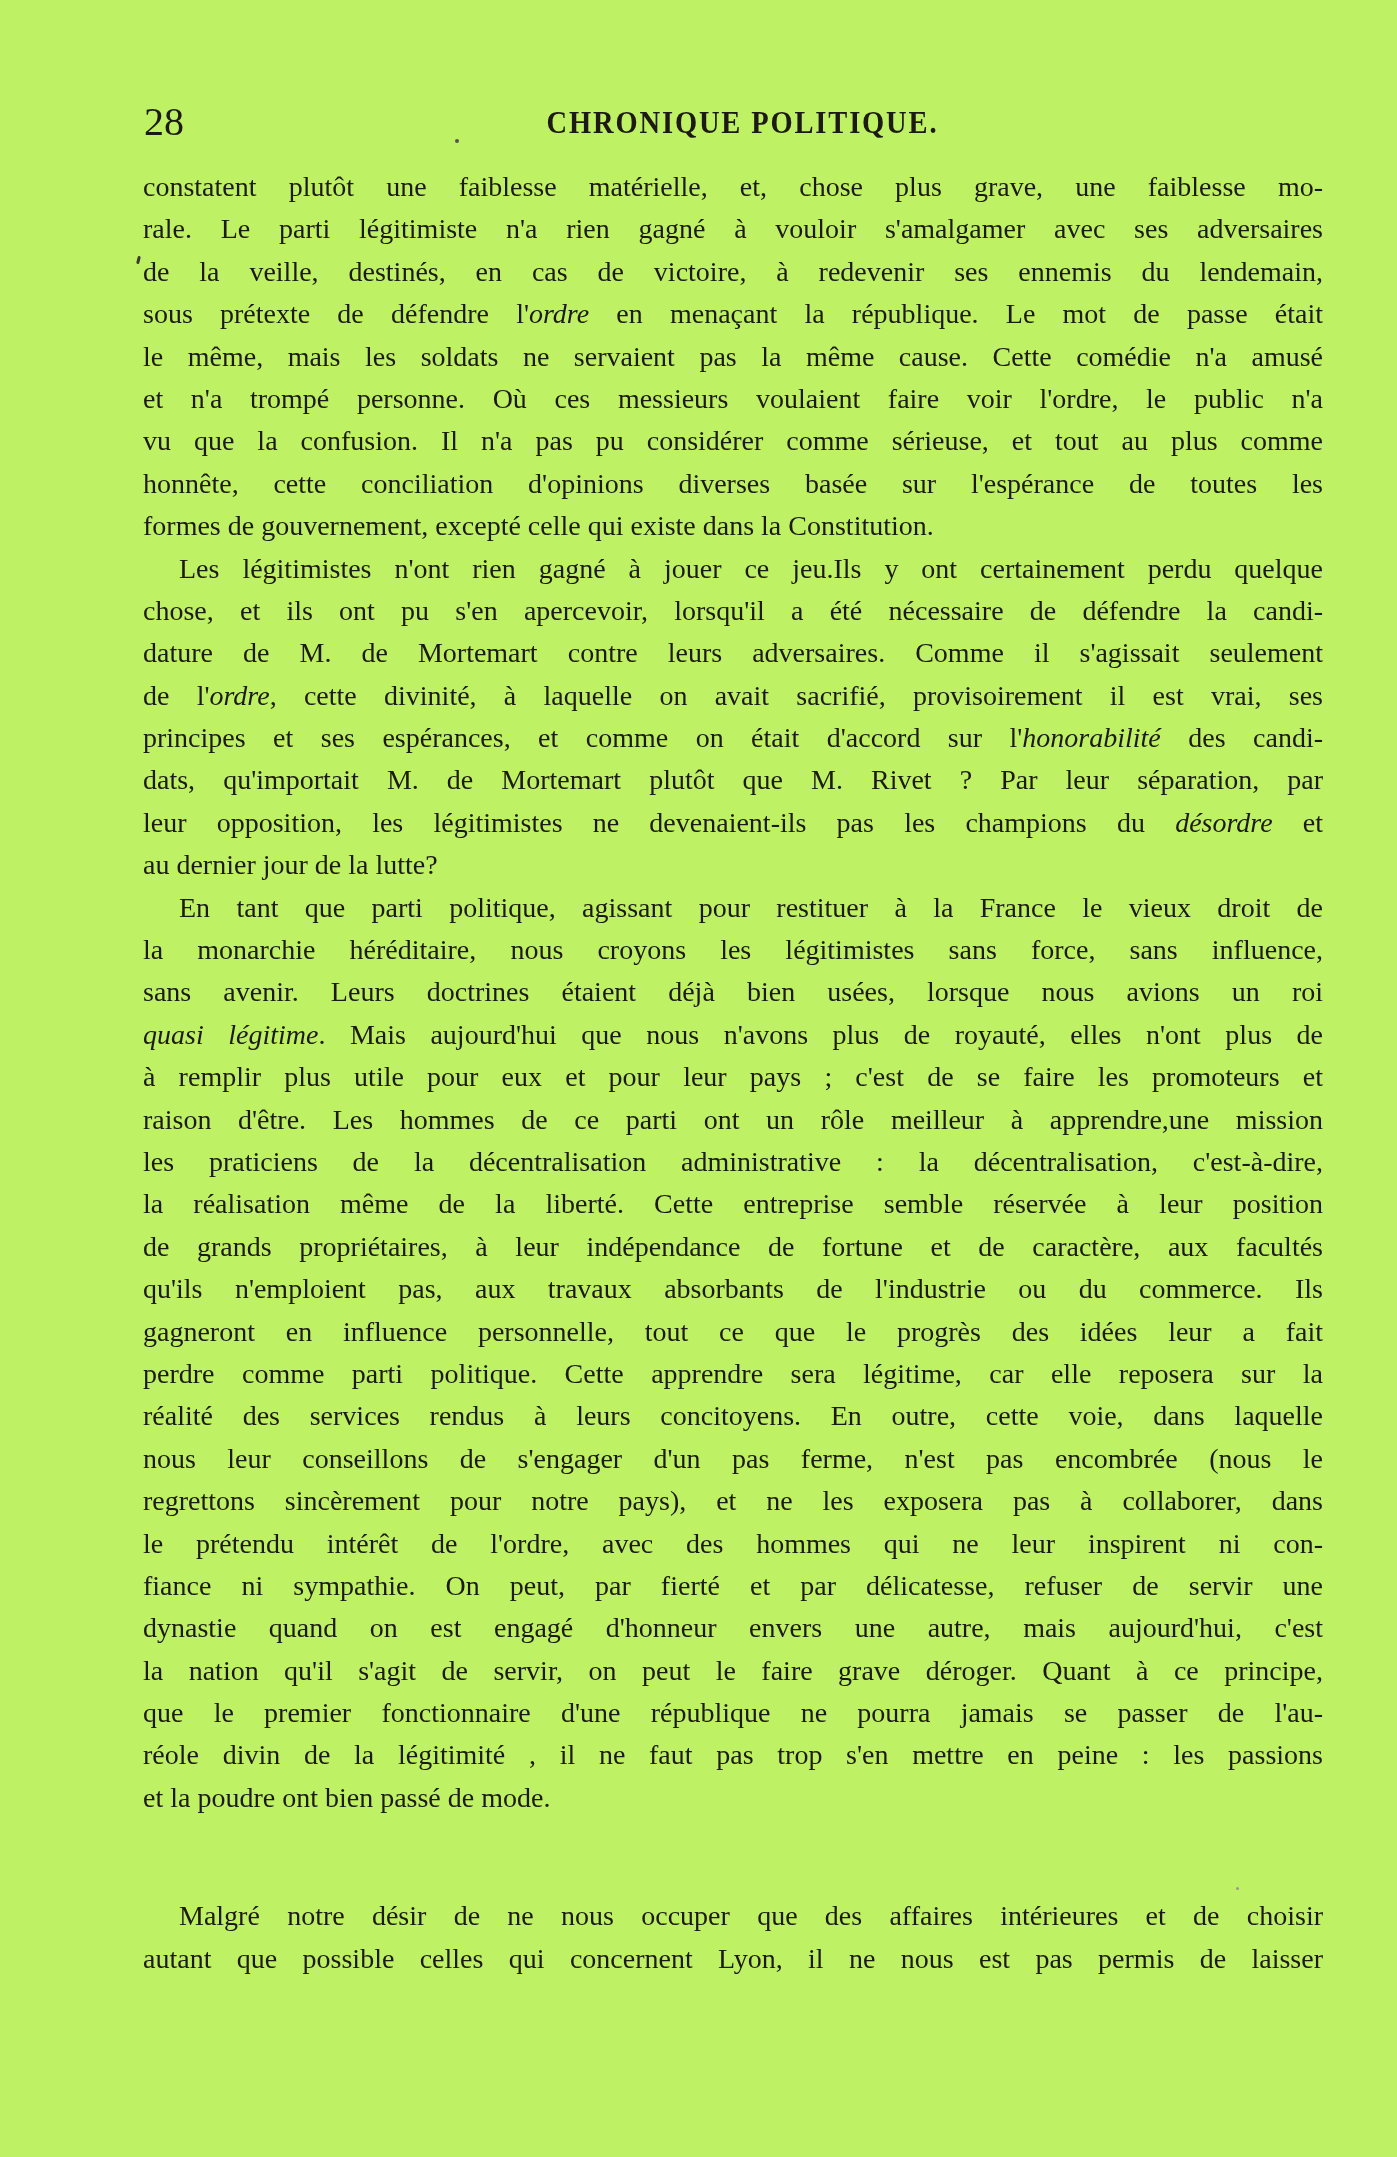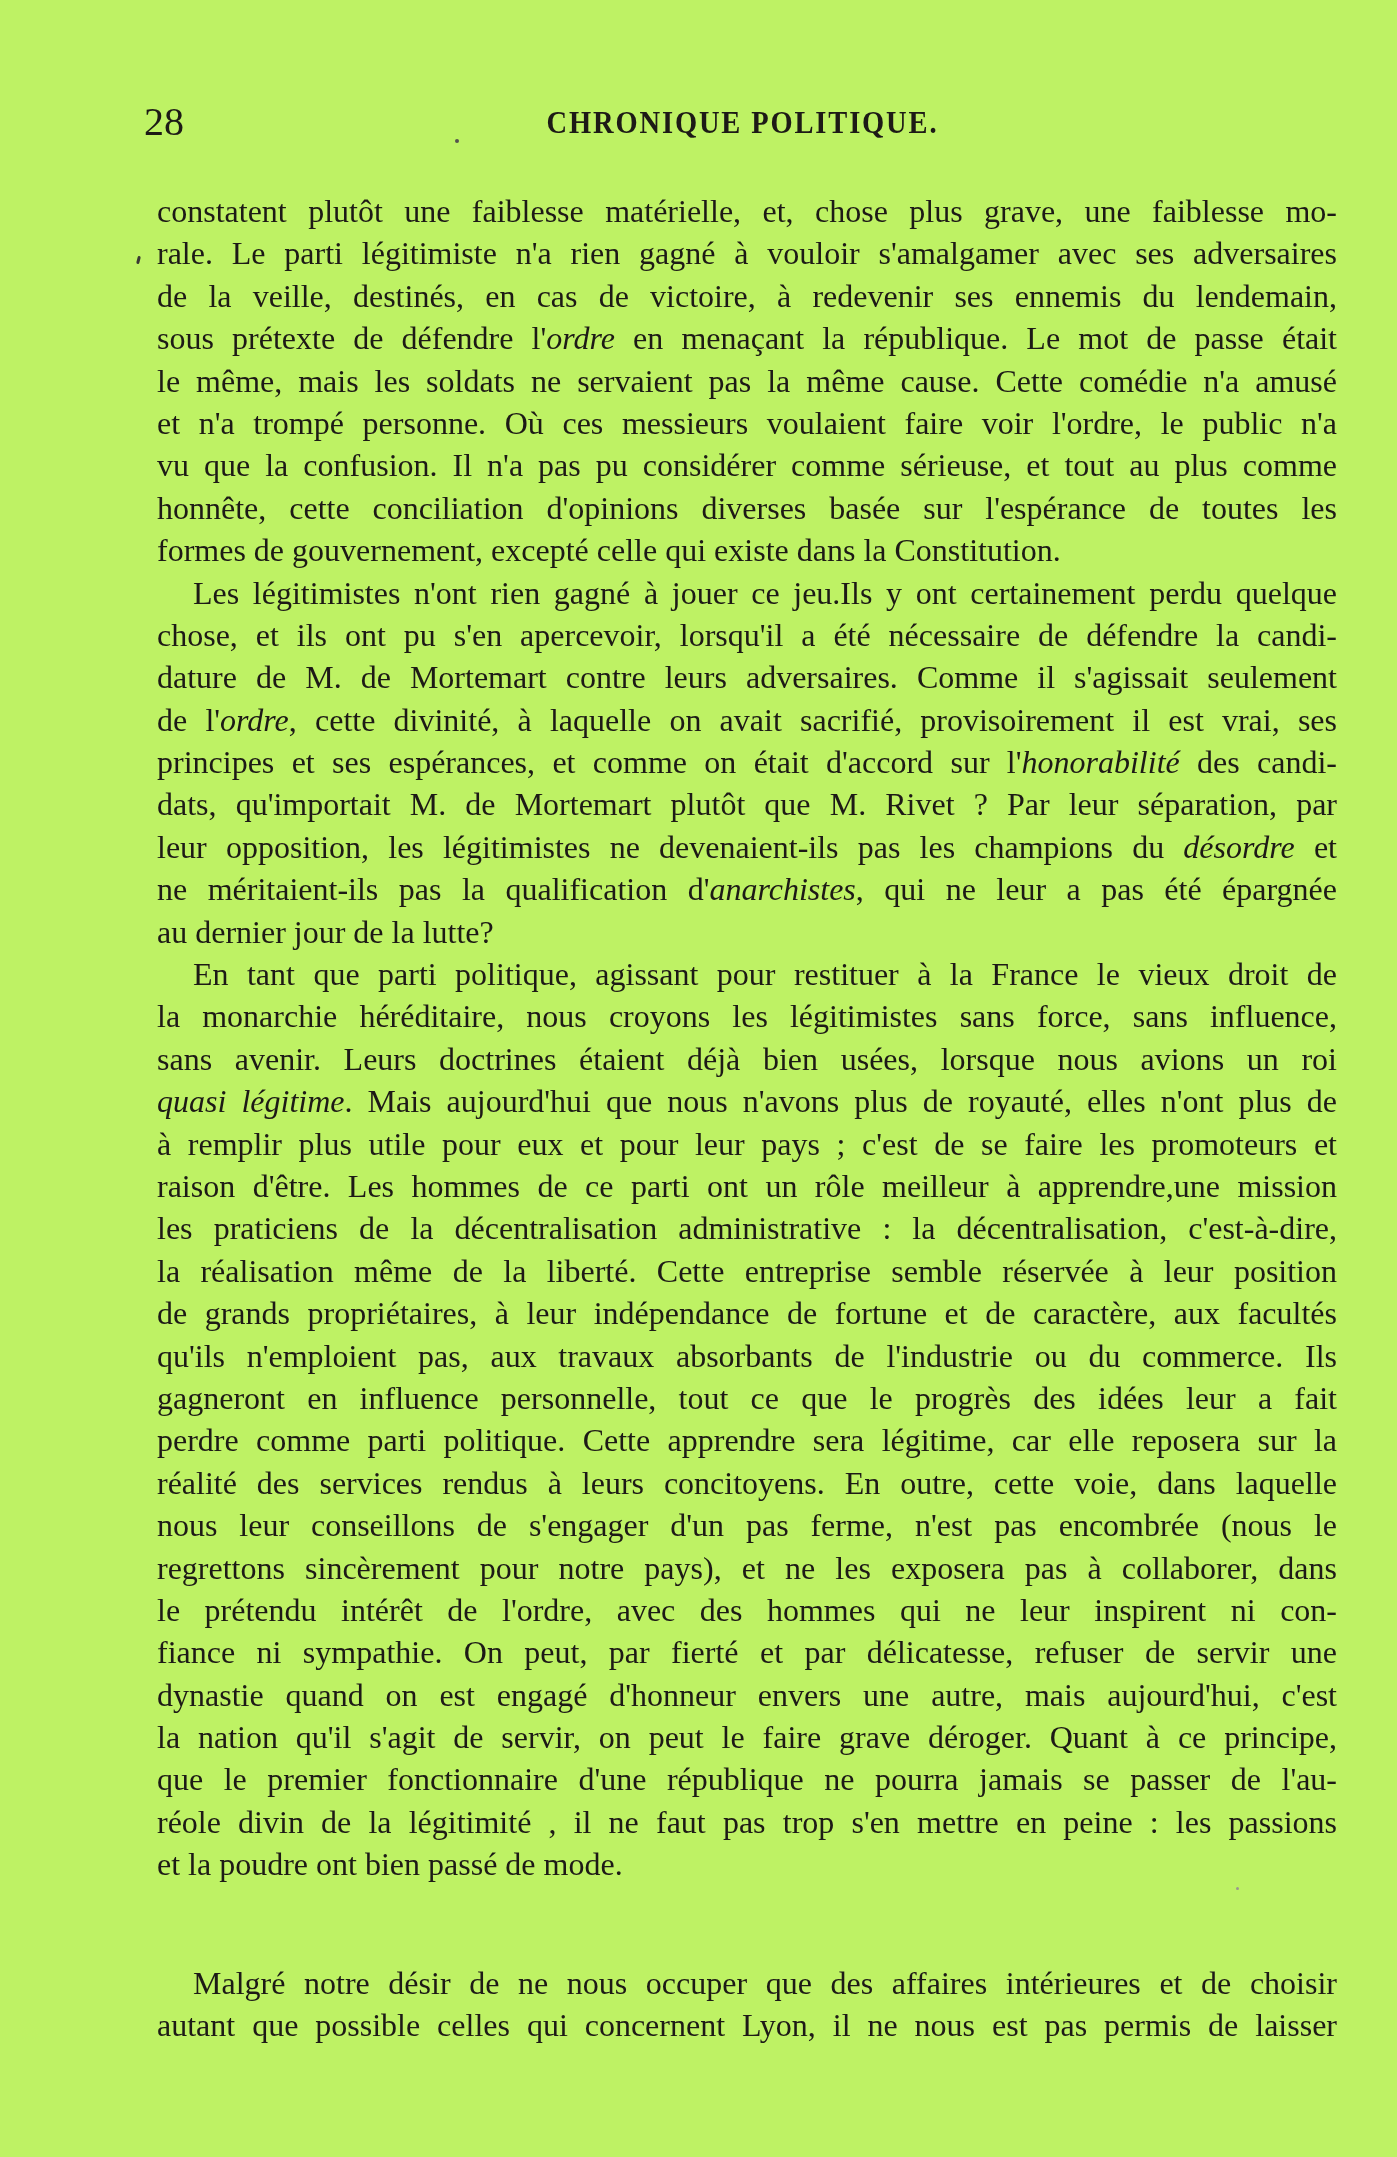--- a/index.html
+++ b/index.html
@@ -27,26 +27,25 @@
     width: 1195px;
     text-align: center;
     font-size: 31px;
     font-weight: bold;
     letter-spacing: 2px;
     line-height: 1;
     transform: scaleX(0.92);
   }
   .text-block {
     position: absolute;
-    left: 157px;
+    left: 143px;
     top: 166px;
     width: 1180px;
-    font-size: 32px;
+    font-size: 28px;
     line-height: 42.4px;
-    margin-top: 24px;
   }
   .pline {
     height: 42.4px;
     text-align: justify;
     text-align-last: justify;
     text-justify: inter-word;
     white-space: normal;
   }
   .pline-end { text-align-last: left; }
   .para.indent .pline:first-child { text-indent: 36px; }
@@ -83,21 +82,20 @@
         <div class="pline pline-end"><span>formes de gouvernement, excepté celle qui existe dans la Constitution.</span></div>
       </div>
       <div class="para indent">
         <div class="pline"><span>Les légitimistes n'ont rien gagné à jouer ce jeu.Ils y ont certainement perdu quelque</span></div>
         <div class="pline"><span>chose, et ils ont pu s'en apercevoir, lorsqu'il a été nécessaire de défendre la candi-</span></div>
         <div class="pline"><span>dature de M. de Mortemart contre leurs adversaires. Comme il s'agissait seulement</span></div>
         <div class="pline"><span>de l'</span><i>ordre</i><span>, cette divinité, à laquelle on avait sacrifié, provisoirement il est vrai, ses</span></div>
         <div class="pline"><span>principes et ses espérances, et comme on était d'accord sur l'</span><i>honorabilité</i><span> des candi-</span></div>
         <div class="pline"><span>dats, qu'importait M. de Mortemart plutôt que M. Rivet ? Par leur séparation, par</span></div>
         <div class="pline"><span>leur opposition, les légitimistes ne devenaient-ils pas les champions du </span><i>désordre</i><span> et</span></div>
-        <div class="pline"><span>ne méritaient-ils pas la qualification d'</span><i>anarchistes</i><span>, qui ne leur a pas été épargnée</span></div>
         <div class="pline pline-end"><span>au dernier jour de la lutte?</span></div>
       </div>
       <div class="para indent">
         <div class="pline"><span>En tant que parti politique, agissant pour restituer à la France le vieux droit de</span></div>
         <div class="pline"><span>la monarchie héréditaire, nous croyons les légitimistes sans force, sans influence,</span></div>
         <div class="pline"><span>sans avenir. Leurs doctrines étaient déjà bien usées, lorsque nous avions un roi</span></div>
         <div class="pline"><i>quasi légitime</i><span>. Mais aujourd'hui que nous n'avons plus de royauté, elles n'ont plus de</span></div>
         <div class="pline"><span>à remplir plus utile pour eux et pour leur pays ; c'est de se faire les promoteurs et</span></div>
         <div class="pline"><span>raison d'être. Les hommes de ce parti ont un rôle meilleur à apprendre,une mission</span></div>
         <div class="pline"><span>les praticiens de la décentralisation administrative : la décentralisation, c'est-à-dire,</span></div>

